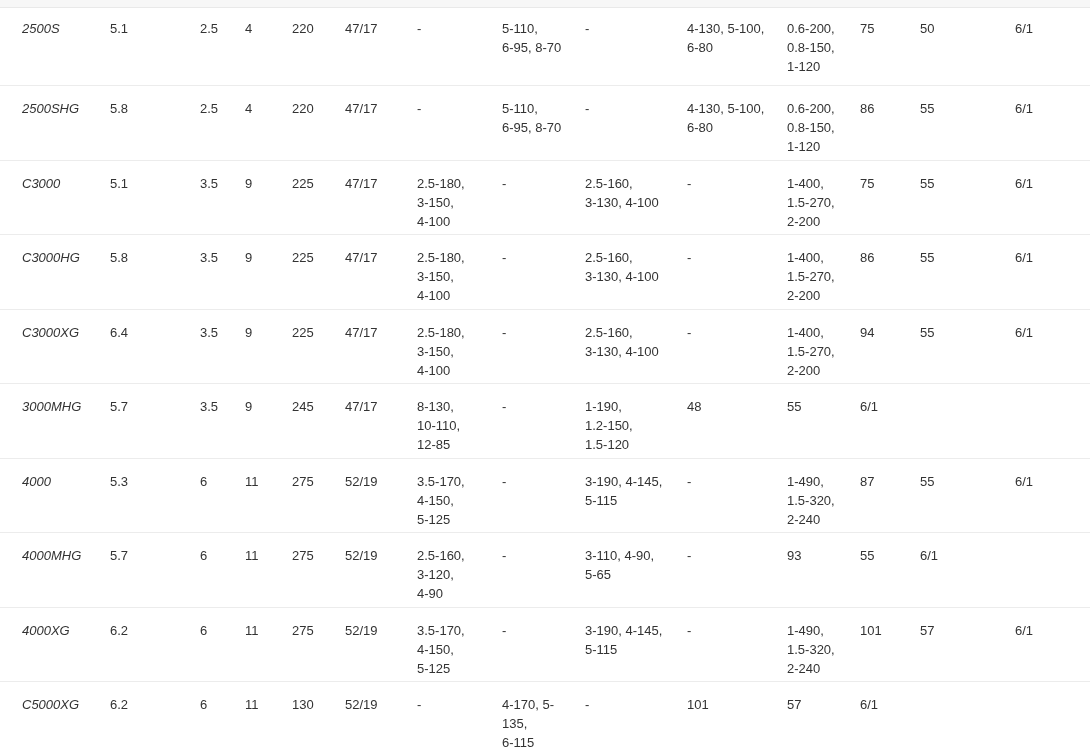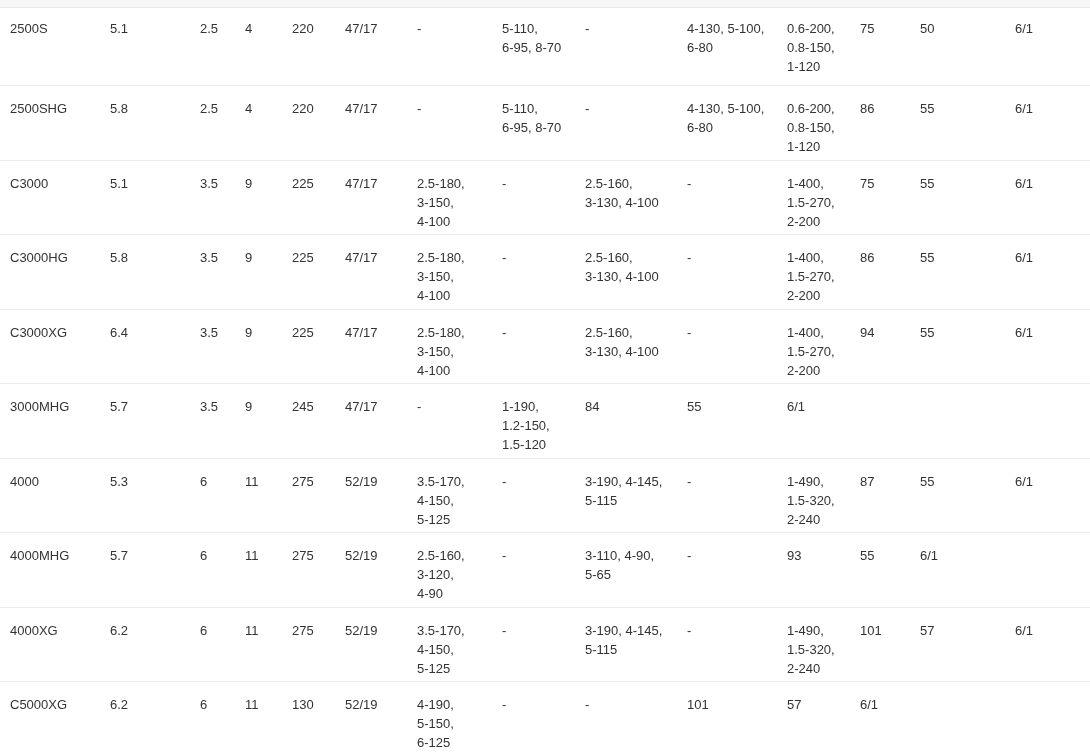--- a/index.html
+++ b/index.html
@@ -43,21 +43,22 @@
   .spec-cell {
     font-size: 13px;
     line-height: 19px;
     color: #333333;
     white-space: pre-line;
     padding-right: 10px;
     box-sizing: border-box;
     overflow: hidden;
   }
   .spec-cell.model-cell {
-    padding-left: 10px;
+    padding-left: 22px;
+    font-style: italic;
   }
 </style>
 </head>
 <body>
 
 <div class="screen">
   <div class="header-strip"></div>
   <div id="table-body">
       <div class="spec-row">
         <div class="spec-cell model-cell">2500S</div>
@@ -162,25 +163,28 @@
         <div class="spec-cell">55</div>
         <div class="spec-cell">6/1</div>
       </div>
       <div class="spec-row">
         <div class="spec-cell model-cell">3000MHG</div>
         <div class="spec-cell">5.7</div>
         <div class="spec-cell">3.5</div>
         <div class="spec-cell">9</div>
         <div class="spec-cell">245</div>
         <div class="spec-cell">47/17</div>
+        <div class="spec-cell">8-130,
+10-110,
+12-85</div>
         <div class="spec-cell">-</div>
         <div class="spec-cell">1-190,
 1.2-150,
 1.5-120</div>
-        <div class="spec-cell">84</div>
+        <div class="spec-cell">48</div>
         <div class="spec-cell">55</div>
         <div class="spec-cell">6/1</div>
       </div>
       <div class="spec-row">
         <div class="spec-cell model-cell">4000</div>
         <div class="spec-cell">5.3</div>
         <div class="spec-cell">6</div>
         <div class="spec-cell">11</div>
         <div class="spec-cell">275</div>
         <div class="spec-cell">52/19</div>
@@ -237,23 +241,22 @@
         <div class="spec-cell">57</div>
         <div class="spec-cell">6/1</div>
       </div>
       <div class="spec-row">
         <div class="spec-cell model-cell">C5000XG</div>
         <div class="spec-cell">6.2</div>
         <div class="spec-cell">6</div>
         <div class="spec-cell">11</div>
         <div class="spec-cell">130</div>
         <div class="spec-cell">52/19</div>
-        <div class="spec-cell">4-190,
-5-150,
-6-125</div>
-        <div class="spec-cell">-</div>
+        <div class="spec-cell">-</div>
+        <div class="spec-cell">4-170, 5-135,
+6-115</div>
         <div class="spec-cell">-</div>
         <div class="spec-cell">101</div>
         <div class="spec-cell">57</div>
         <div class="spec-cell">6/1</div>
       </div>
     </div>
 </div>
 
 </body></html>

